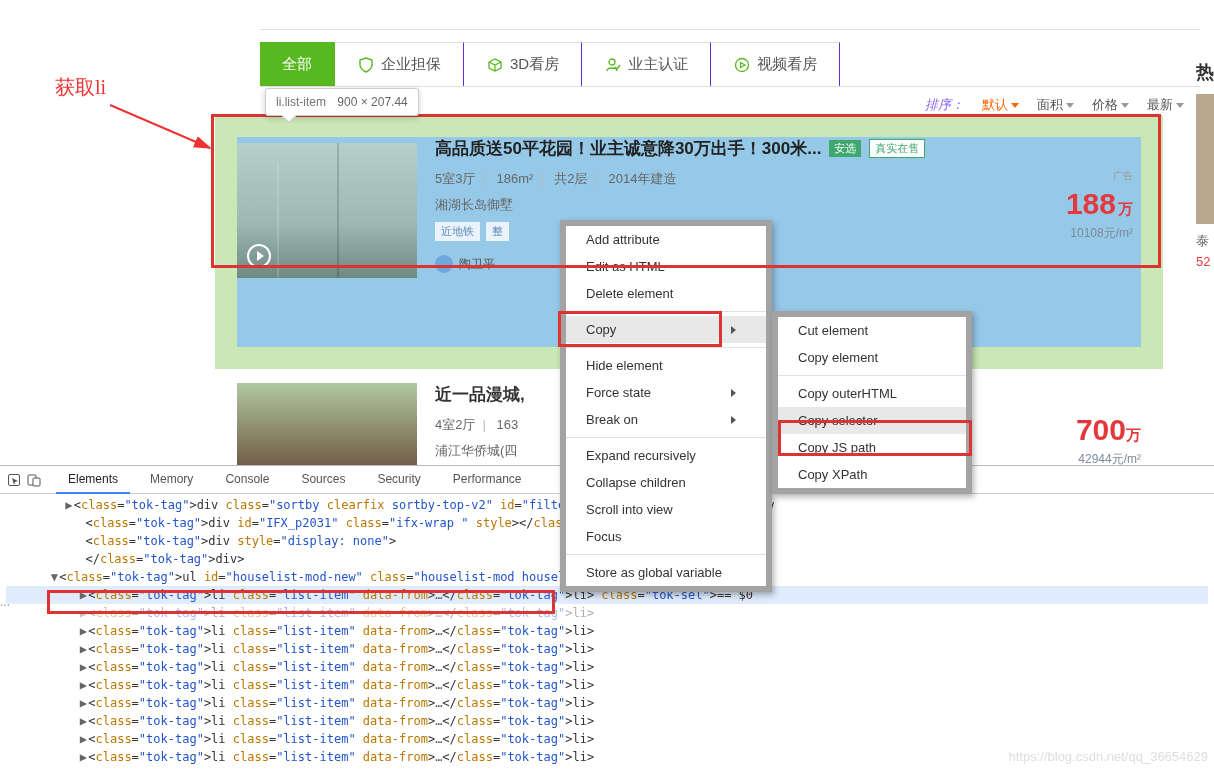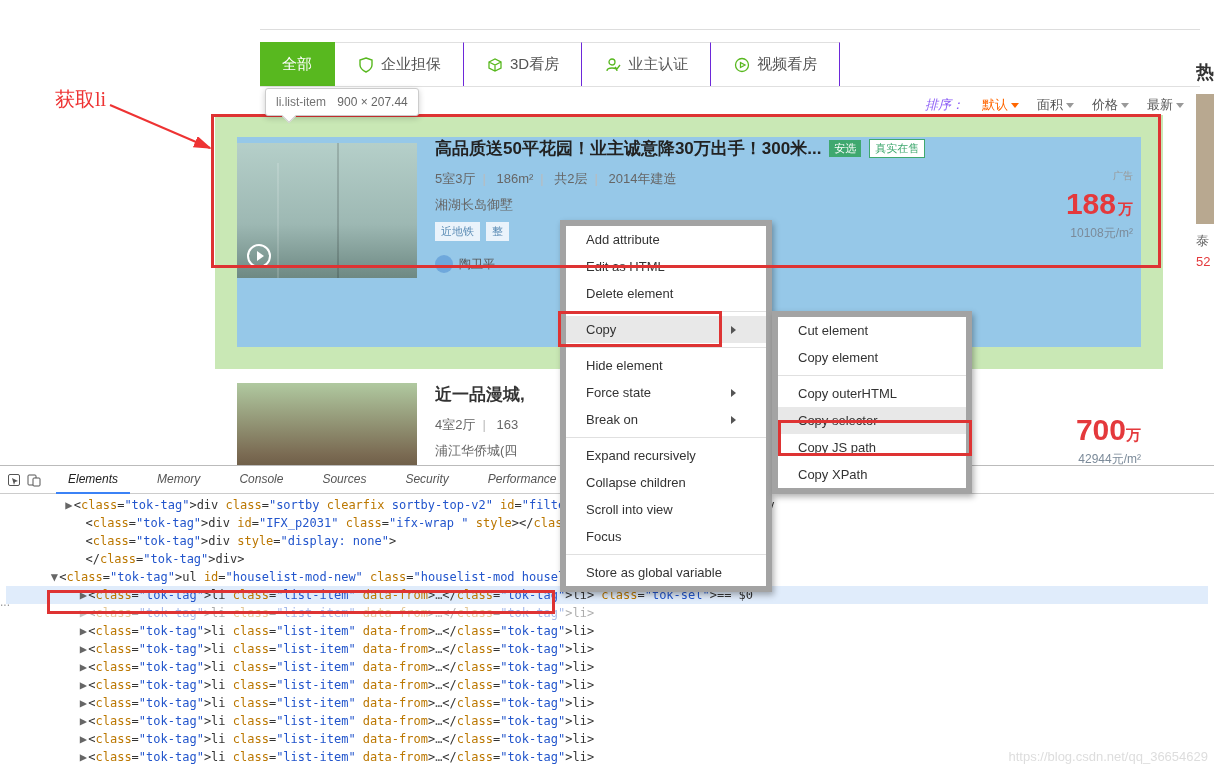--- a/index.html
+++ b/index.html
@@ -82,38 +82,38 @@
 .ctx hr { border: none; border-top: 1px solid #e0e0e0; margin: 4px 0; }
 .ctx .arr { border-left: 5px solid #555; border-top: 4px solid transparent; border-bottom: 4px solid transparent; width: 0; height: 0; }
 
 .ctx1 { left: 560px; top: 220px; width: 212px; }
 .ctx2 { left: 772px; top: 311px; width: 200px; }
 
 
 .devtools { position: absolute; left: 0; top: 465px; width: 1214px; height: 305px; border-top: 1px solid #bbb; background: #fff; display: flex; flex-direction: column; }
 .dt-top { display: flex; align-items: center; height: 28px; border-bottom: 1px solid #ccc; padding-left: 6px; gap: 4px; font-size: 12px; }
 .dt-ico { width: 16px; height: 16px; display: inline-flex; align-items: center; justify-content: center; color: #555; cursor: pointer; }
-.dt-tabs { display: flex; margin-left: 10px; gap: 15px; font-style: italic; }
+.dt-tabs { display: flex; margin-left: 10px; gap: 8px; }
 .dt-tab { padding: 6px 12px; color: #555; cursor: pointer; }
 .dt-tab.active { color: #222; border-bottom: 2px solid #3b82f6; }
 .dt-body { flex: 1; overflow: auto; background: #fff; padding: 2px 6px; font-family: Consolas, Menlo, monospace; font-size: 12px; line-height: 18px; }
 .dt-line { white-space: pre; }
 .tok-attr { color: #bb7700; }
 .tok-val { color: #2255cc; }
 .tok-txt { color: #555; }
 .tw { color: #666; display: inline-block; width: 10px; text-align: center; cursor: pointer; }
 .hl-line { background: #e0ecfb; }
 .dt-gutter { position: absolute; left: 0; top: 595px; color: #999; font-size: 12px; }
 
 .watermark { position: absolute; right: 6px; bottom: 6px; color: #ddd; font-size: 13px; }
 </style>
 </head>
 <body>
 
-<div class="annotation" style="left:55px;top:86px">获取li</div>
+<div class="annotation" style="left:55px;top:74px">获取li</div>
 <div class="arrow" style="left:105px;top:100px">
   <svg width="120" height="60">
       <defs>
         <marker id="ah" markerWidth="10" markerHeight="10" refX="8" refY="3" orient="auto">
           <path d="M0,0 L9,3 L0,6 Z" fill="#e33"></path>
         </marker>
       </defs>
   <line x1="5" y1="5" x2="105" y2="48" stroke="#e33" stroke-width="2" marker-end="url(#ah)"></line>
     </svg>
 </div>

